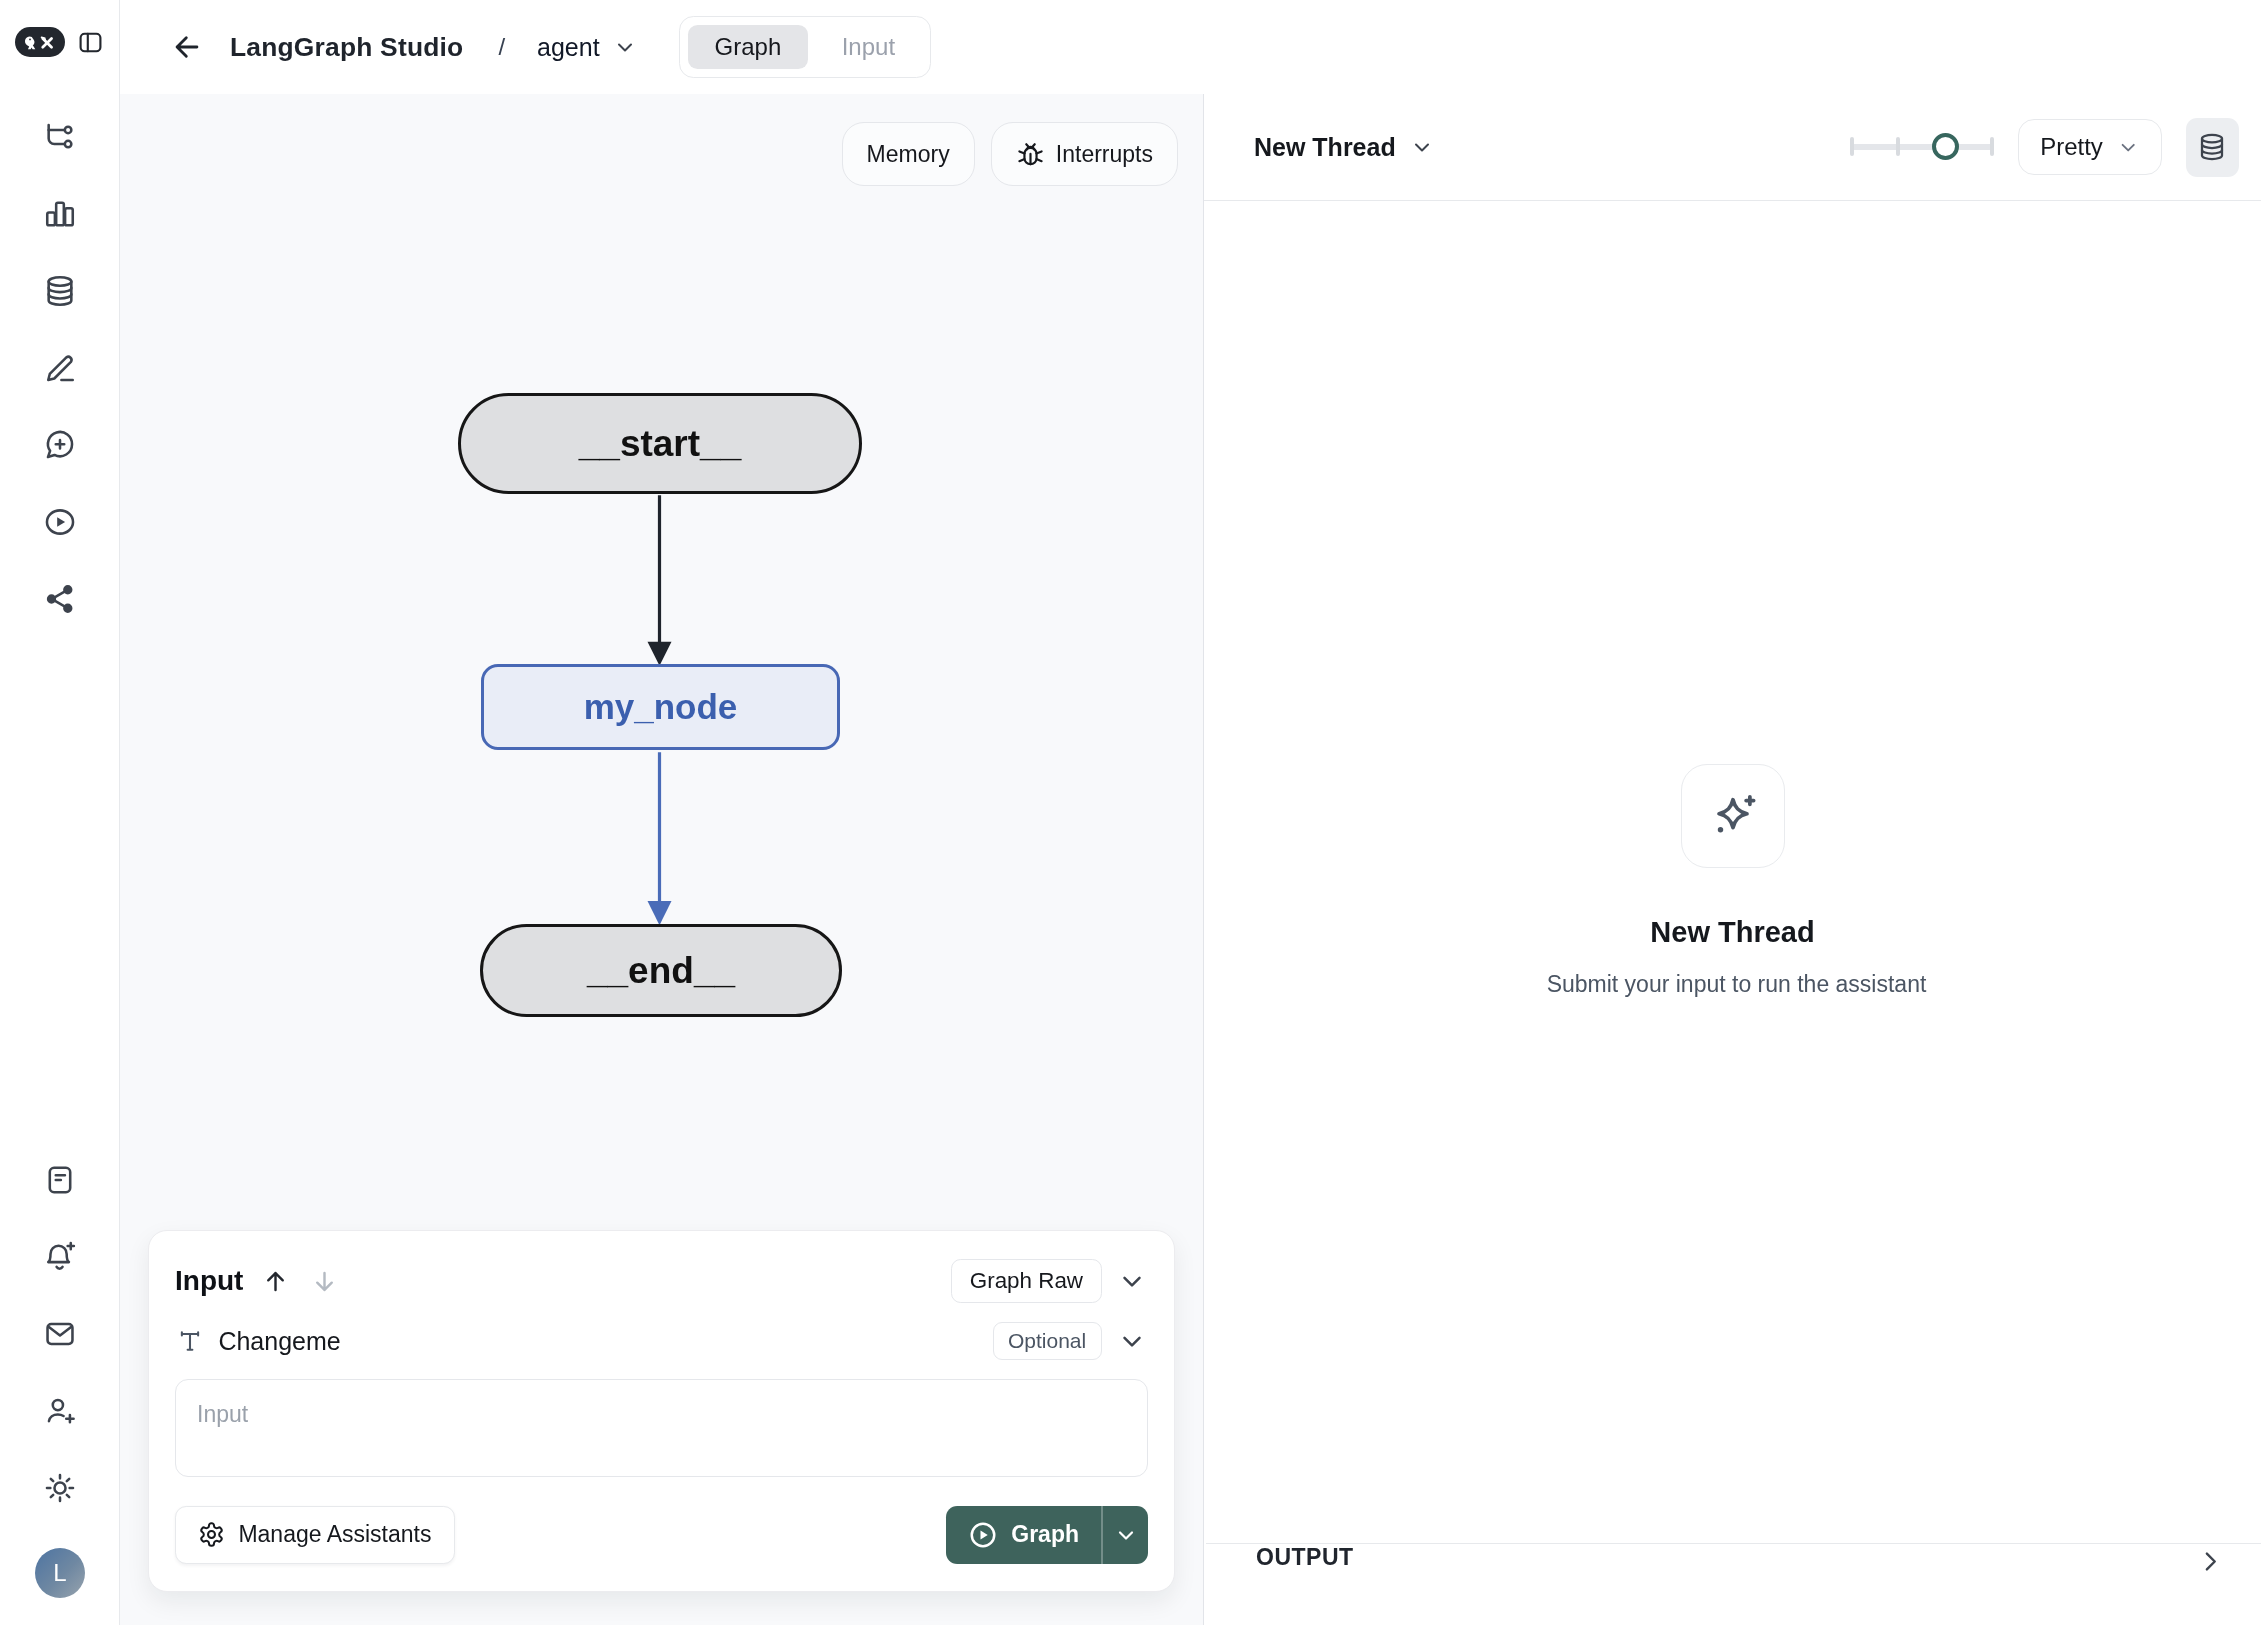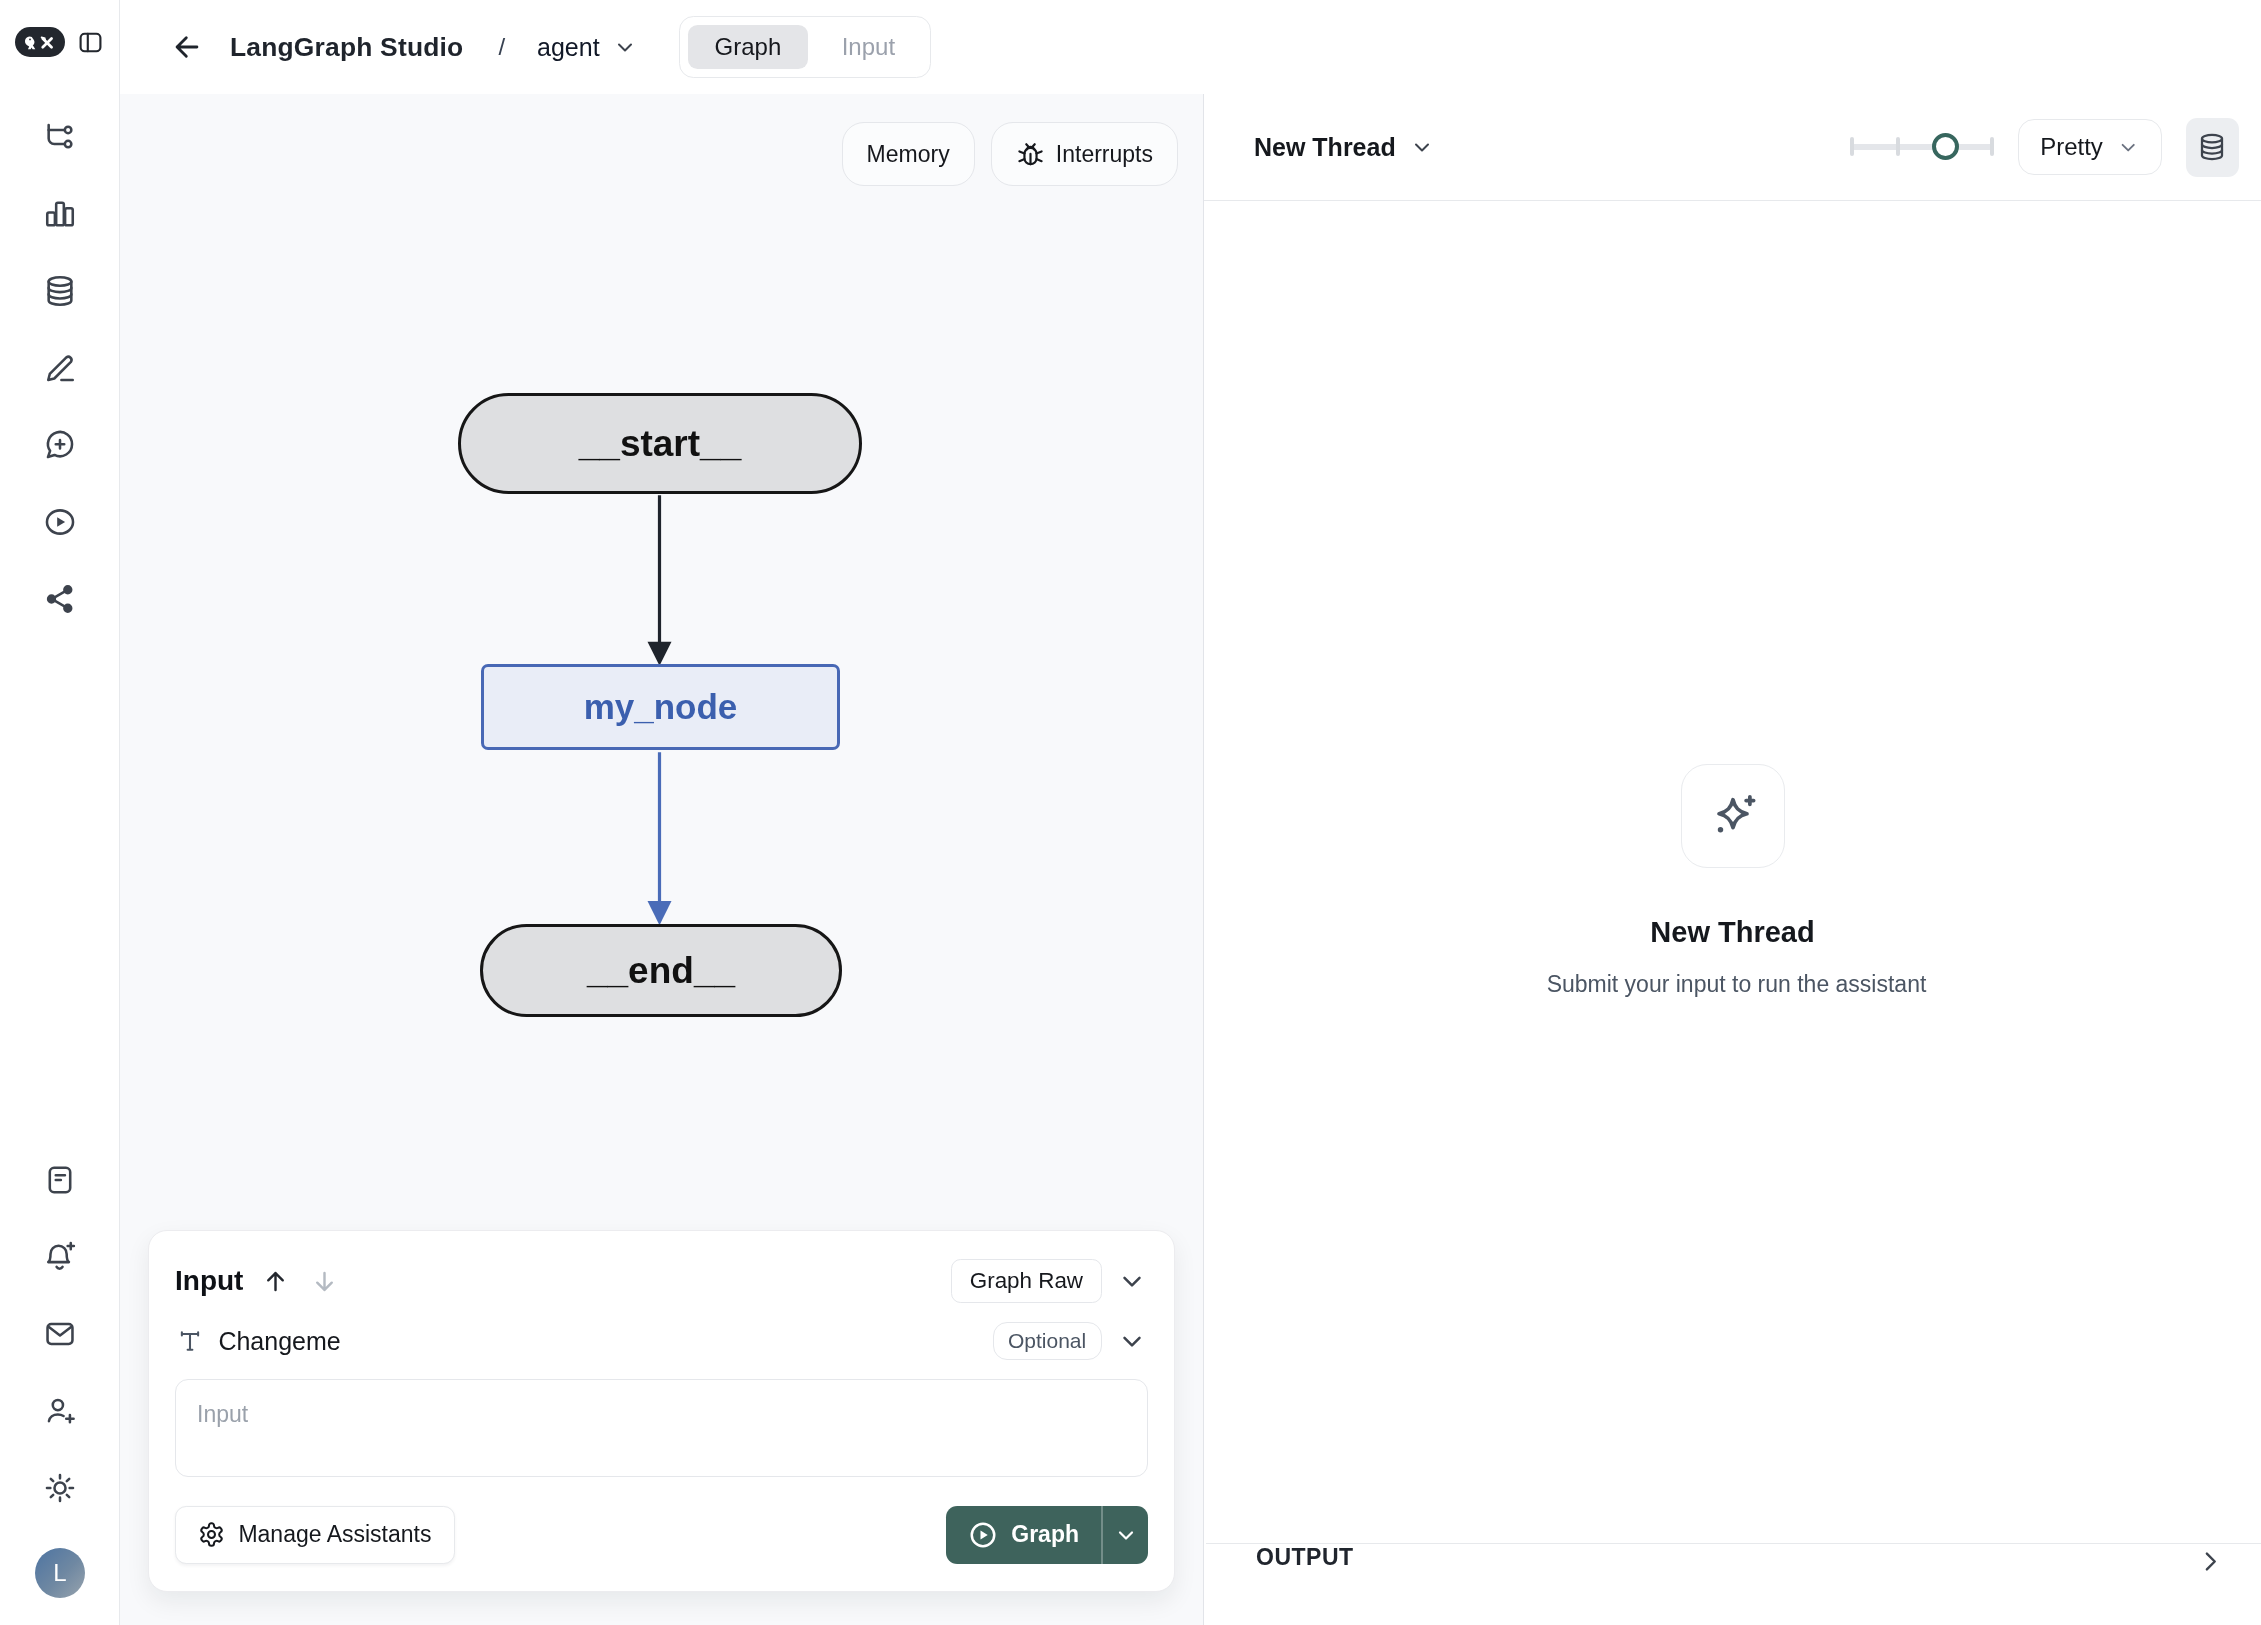--- a/index.html
+++ b/index.html
@@ -36,40 +36,40 @@
 
   
   .canvas { position:absolute; left:120px; top:94px; width:1083px; height:1531px; background:#f8f9fb; }
   .canvas-toolbar { position:absolute; top:28px; right:25px; display:flex; gap:16px; }
   .tool-btn { height:64px; background:#fbfcfd; border:1.6px solid #e5e7eb; border-radius:22px;
     display:flex; align-items:center; gap:11.2px; padding:0 24px; font-size:23px; color:#16181d; cursor:pointer; }
   .tool-btn svg { width:29px; height:29px; }
 
   .gnode { position:absolute; display:flex; align-items:center; justify-content:center; font-weight:700; }
   .gnode.stadium { background:#dedfe1; border:3.2px solid #161616; border-radius:56px; color:#111111; font-size:37px; }
-  .gnode.rounded { background:#e9edf7; border:3.2px solid #4868b5; border-radius:7px; color:#3b5fae; font-size:35px; }
+  .gnode.rounded { background:#e9edf7; border:3.2px solid #4868b5; border-radius:17px; color:#3b5fae; font-size:35px; }
   .node-start { left:338px; top:299px; width:404px; height:101px; }
   .node-mid   { left:361px; top:570px; width:359px; height:86px; }
   .node-end   { left:360px; top:830px; width:362px; height:93px; }
   .edges { position:absolute; left:0; top:0; pointer-events:none; }
 
   
   .input-card { position:absolute; left:28px; bottom:33px; width:1027px; height:362px; background:#ffffff;
     border:0.8px solid #ececef; border-radius:19px; box-shadow:0 9.6px 24px rgba(20,24,33,.07); padding:29px 26px 24px 26px; }
   .ic-row1 { display:flex; align-items:center; height:42px; }
   .ic-title { font-size:28px; font-weight:700; color:#0e1116; }
   .arrow-btn { width:35px; height:35px; margin-left:14.4px; display:flex; align-items:center; justify-content:center; cursor:pointer; }
   .arrow-up { color:#23272e; } .arrow-down { color:#b4bac2; }
   .ic-right { margin-left:auto; display:flex; align-items:center; gap:14.4px; }
   .viewraw-btn { border:1.6px solid #e5e7eb; border-radius:9.6px; background:#fff; padding:8px 17.6px; font-size:22.4px; color:#16181d; cursor:pointer; }
   .chev-btn { width:32px; height:32px; display:flex; align-items:center; justify-content:center; color:#3d434d; cursor:pointer; }
   .ic-row2 { display:flex; align-items:center; height:40px; margin-top:19px; }
   .t-icon { width:29px; height:29px; color:#4b5563; margin-right:14.4px; display:flex; align-items:center; justify-content:center; }
   .field-label { font-size:25px; color:#15181d; }
-  .optional-badge { border:1.6px solid #e5e7eb; border-radius:14px; padding:6.4px 14.4px; font-size:21px; color:#4b5563; background:#fff; }
+  .optional-badge { border:1.6px solid #e5e7eb; border-radius:9px; padding:6.4px 14.4px; font-size:21px; color:#4b5563; background:#fff; }
   .ic-textarea { margin-top:17.6px; width:100%; height:98px; border:1.6px solid #e5e7eb; border-radius:13px;
     resize:none; font-family:"Liberation Sans",sans-serif; font-size:23px; color:#15181d; padding:21px 21px; background:#fff; outline:none; }
   .ic-textarea::placeholder { color:#9aa1ab; }
   .ic-footer { display:flex; align-items:center; margin-top:26px; }
   .manage-btn { display:flex; align-items:center; gap:13px; border:1.6px solid #e7e9ec; border-radius:11.2px; background:#fff;
     box-shadow:0 1.6px 3.2px rgba(20,24,33,.05); padding:0 22.4px; height:58px; font-size:23px; font-weight:500; color:#15181d; cursor:pointer; }
   .manage-btn svg { width:27px; height:27px; }
   .submit-split { margin-left:auto; display:flex; height:58px; border-radius:11.2px; overflow:hidden; background:#3e635c; color:#ffffff; }
   .submit-main { display:flex; align-items:center; gap:13px; padding:0 22.4px; font-size:23px; font-weight:600; cursor:pointer; }
   .submit-main svg { width:30px; height:30px; }

